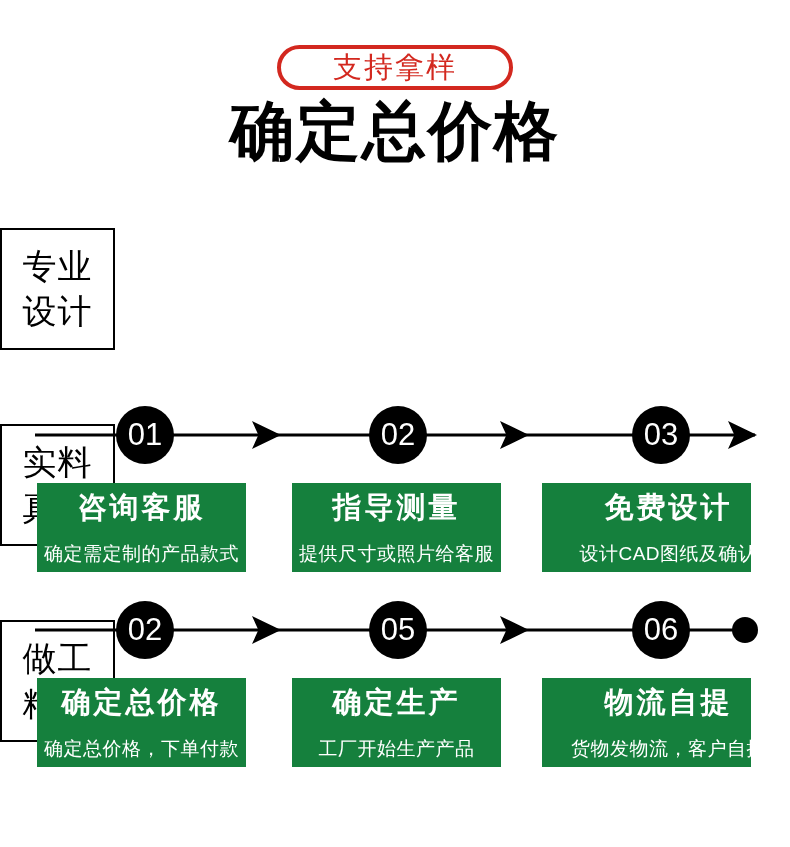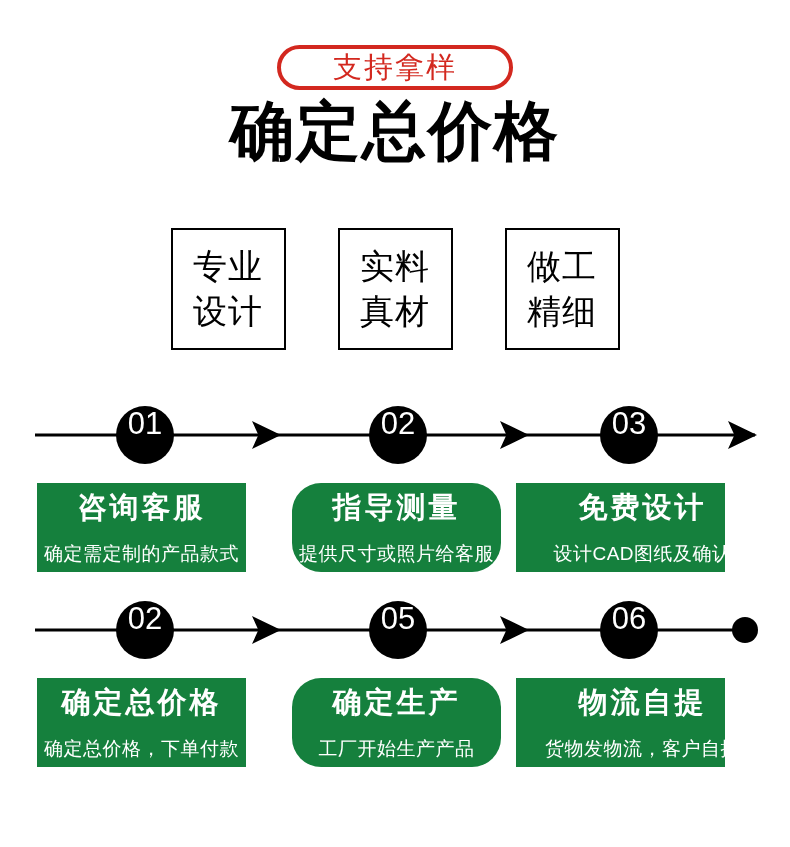--- a/index.html
+++ b/index.html
@@ -49,21 +49,22 @@
   }
 
   
   .features {
     position: absolute;
     top: 228px;
     left: 0;
     width: 100%;
     display: flex;
     justify-content: center;
-    gap: 52px;
+    gap: 74px;
+    flex-direction: column;
   }
   .feature-box {
     width: 115px;
     height: 122px;
     border: 2px solid #000000;
     display: flex;
     flex-direction: column;
     align-items: center;
     justify-content: center;
     font-size: 34px;
@@ -91,20 +92,21 @@
   }
   .flow-circle {
     position: absolute;
     top: 0;
     width: 58px;
     height: 58px;
     border-radius: 50%;
     background: #000000;
     color: #ffffff;
     display: flex;
+    align-items: center;
     justify-content: center;
     font-size: 31px;
   }
   .flow-arrow {
     position: absolute;
     top: 15px;
     width: 29px;
     height: 28px;
     background: #000000;
     clip-path: polygon(0 0, 100% 50%, 0 100%, 22% 50%);
@@ -112,21 +114,21 @@
   .flow-dot {
     position: absolute;
     top: 16px;
     width: 26px;
     height: 26px;
     border-radius: 50%;
     background: #000000;
   }
   .c1 { left: 116px; }
   .c2 { left: 369px; }
-  .c3 { left: 600px; }
+  .c3 { left: 632px; }
   .a1 { left: 252px; }
   .a2 { left: 500px; }
   .a3 { left: 728px; }
   .d1 { left: 732px; }
 
   
   .step-box {
     position: absolute;
     width: 209px;
     height: 89px;
@@ -135,22 +137,22 @@
     display: flex;
     flex-direction: column;
     align-items: center;
     justify-content: center;
     row-gap: 13px;
     text-align: center;
   }
   .step-row-1 { top: 483px; }
   .step-row-2 { top: 678px; }
   .s1 { left: 37px; }
-  .s2 { left: 292px; border-radius: 29px; }
-  .s3 { left: 516px; padding-left: 44px; }
+  .s2 { left: 292px; }
+  .s3 { left: 542px; padding-left: 44px; }
   .step-title {
     font-size: 29px;
     font-weight: bold;
     letter-spacing: 3px;
   }
   .step-desc {
     font-size: 19px;
     letter-spacing: 0.5px;
     white-space: nowrap;
   }

